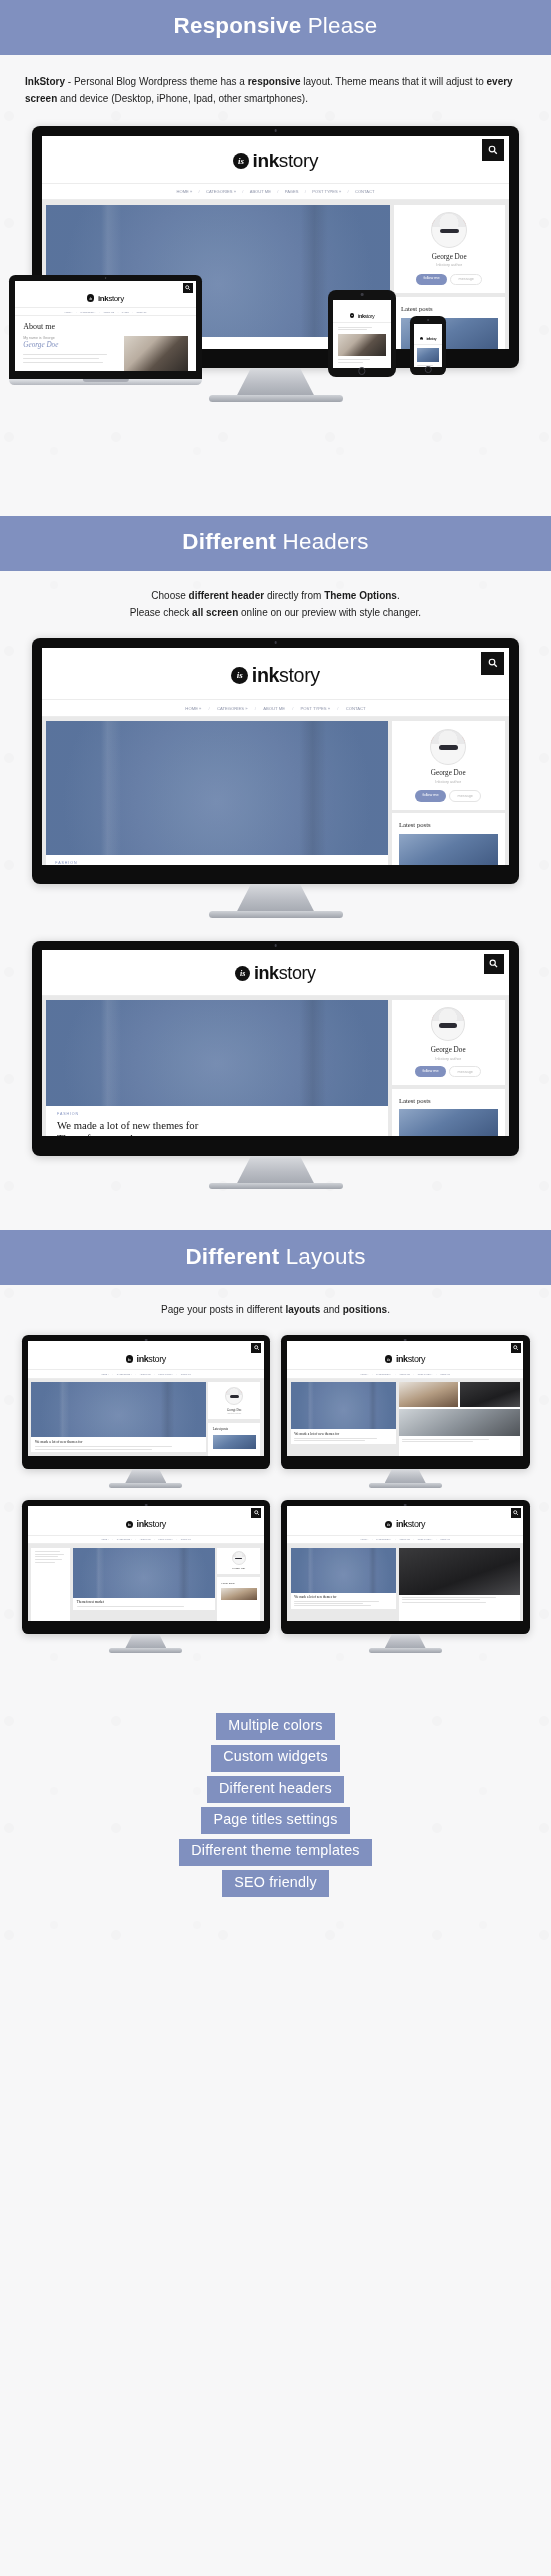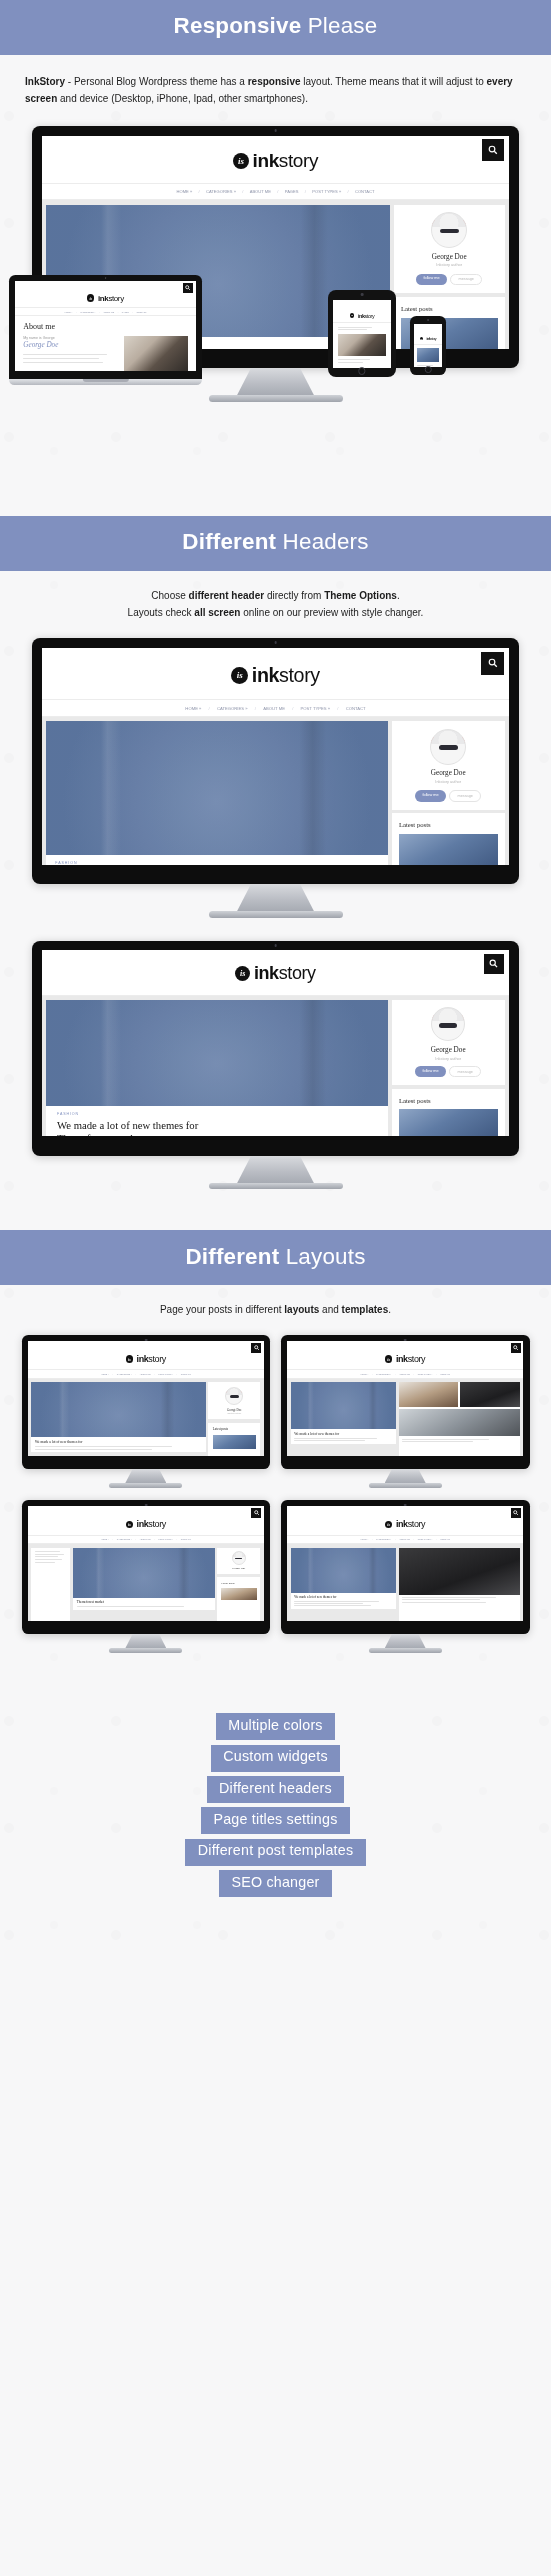--- a/index.html
+++ b/index.html
@@ -383,21 +383,21 @@
 
 <div class="spacer-md"></div>
 
 <div class="banner">
   <h2>
     <b>Different</b><span> Headers</span>
   </h2>
 </div>
 
 <div class="intro center">
-  <span><span>Choose </span><b>different header</b><span> directly from </span><b>Theme Options</b><span>.</span><br><span>Layouts check </span><b>all screen</b><span> online on our preview with style changer.</span></span>
+  <span><span>Choose </span><b>different header</b><span> directly from </span><b>Theme Options</b><span>.</span><br><span>Please check </span><b>all screen</b><span> online on our preview with style changer.</span></span>
 </div>
 
 <div class="spacer-sm"></div>
 
 <div class="stage" style="padding:0 32px;">
   <div class="imac">
     <div class="screen" style="height:217px;">
       <div class="site">
         <div class="site-top" style="padding:16px 0 12.5px;">
           <span class="logo">
@@ -509,21 +509,21 @@
 
 <div class="spacer-lg"></div>
 
 <div class="banner">
   <h2>
     <b>Different</b><span> Layouts</span>
   </h2>
 </div>
 
 <div class="intro center">
-  <span><span>Page your posts in different </span><b>layouts</b><span> and </span><b>templates</b><span>.</span></span>
+  <span><span>Page your posts in different </span><b>layouts</b><span> and </span><b>positions</b><span>.</span></span>
 </div>
 
 <div class="spacer-sm"></div>
 
 <div class="stage" style="display:grid;grid-template-columns:1fr 1fr;gap:12.5px 10.7px;padding:0 21.5px;">
 
   <div>
     <div class="imac" style="padding:6.3px 6.3px 12.5px;border-radius:6.3px;">
       <div class="screen" style="height:115px;">
         <div class="site">
@@ -761,16 +761,16 @@
   </div>
 </div>
 
 <div class="spacer-lg"></div>
 
 <div class="features">
   <div class="pill">Multiple colors</div>
   <div class="pill">Custom widgets</div>
   <div class="pill">Different headers</div>
   <div class="pill">Page titles settings</div>
-  <div class="pill">Different post templates</div>
-  <div class="pill">SEO changer</div>
+  <div class="pill">Different theme templates</div>
+  <div class="pill">SEO friendly</div>
 </div>
 
 
 </body></html>

